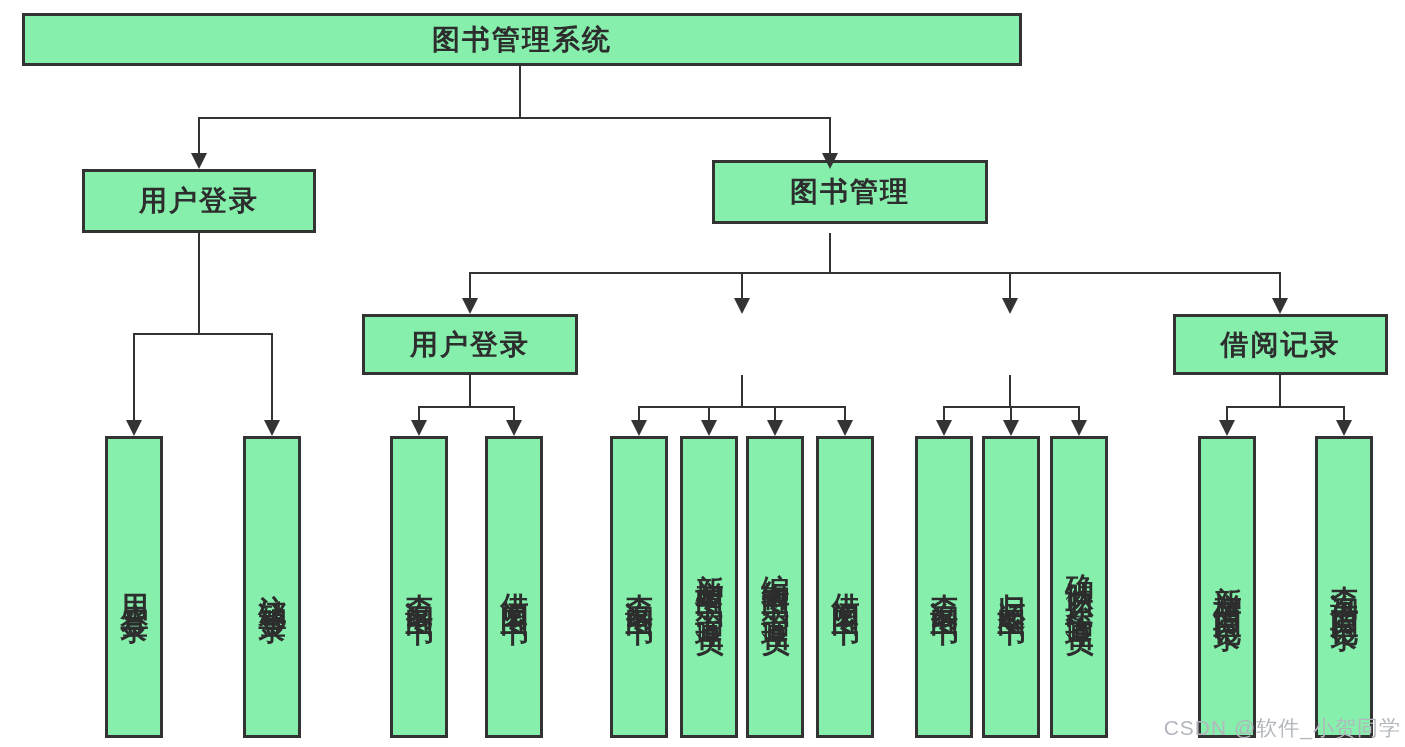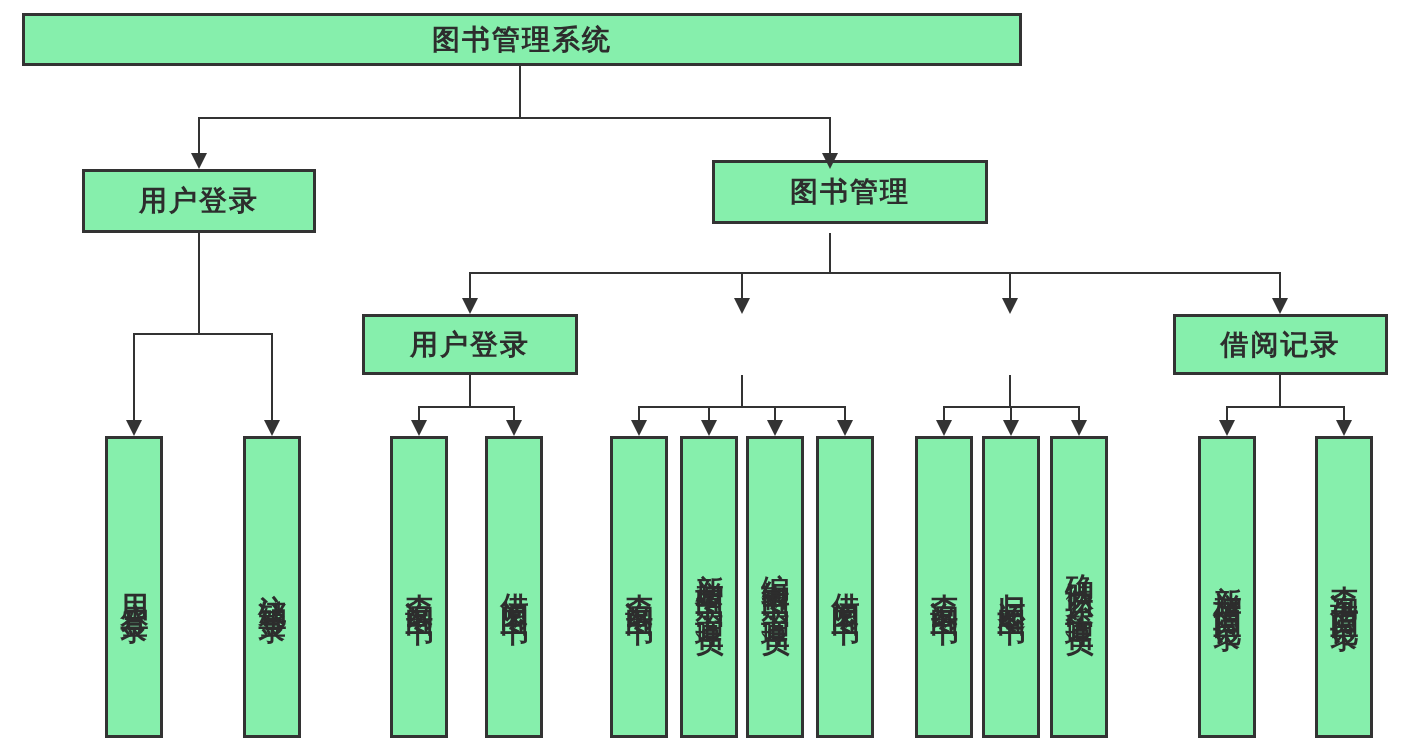--- a/index.html
+++ b/index.html
@@ -136,13 +136,14 @@
       <div class="vline" style="left: 1078px; top: 407px; height: 14px;"></div>
       <div class="tri" style="left: 1071px; top: 420px;"></div>
       <div class="vline" style="left: 1279px; top: 375px; height: 32px;"></div>
       <div class="hline" style="left: 1226px; top: 406px; width: 119px;"></div>
       <div class="vline" style="left: 1226px; top: 407px; height: 14px;"></div>
       <div class="tri" style="left: 1219px; top: 420px;"></div>
       <div class="vline" style="left: 1343px; top: 407px; height: 14px;"></div>
       <div class="tri" style="left: 1336px; top: 420px;"></div>
     </div>
 
+  <div id="watermark">CSDN @软件_小贺同学</div>
 </div>
 
 </body></html>

